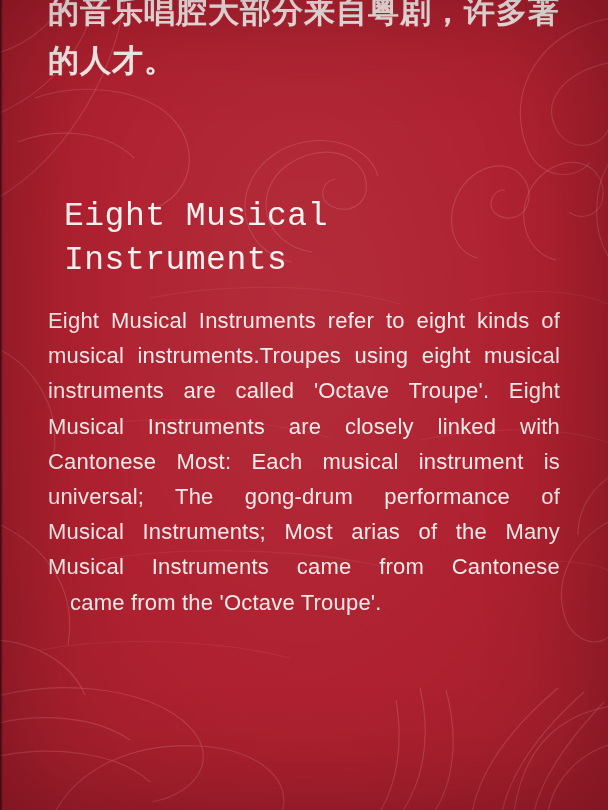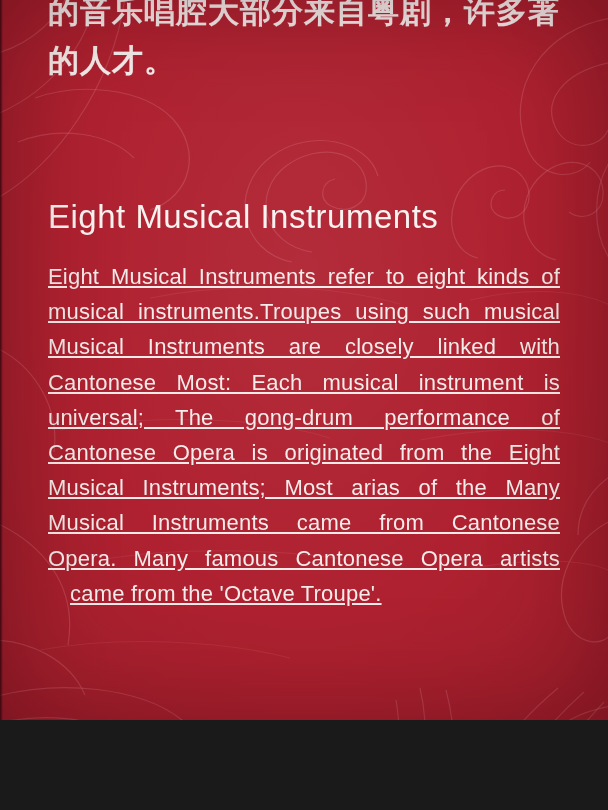--- a/index.html
+++ b/index.html
@@ -4,21 +4,21 @@
 <style>
   html, body { margin: 0; padding: 0; }
   body {
     width: 608px; height: 810px;
     overflow: hidden;
     font-family: "Liberation Sans", "DejaVu Sans", sans-serif;
     background: #1a1a1a;
   }
   .panel {
     position: relative;
-    width: 608px; height: 720px;
+    width: 608px; height: 810px;
     overflow: hidden;
     background:
       radial-gradient(ellipse at 50% 38%, rgba(255,255,255,0.05) 0%, rgba(0,0,0,0.0) 55%, rgba(0,0,0,0.10) 100%),
       #AF2130;
   }
   .pattern {
     position: absolute;
     left: 0; top: 0;
     width: 608px; height: 810px;
     pointer-events: none;
@@ -47,38 +47,38 @@
   .zh {
     margin-top: -13px;
     font-size: 31px;
     line-height: 49px;
     font-weight: bold;
     letter-spacing: 1px;
     white-space: nowrap;
     text-shadow: 0 0 1px rgba(255,255,255,0.25);
   }
   .title {
-    margin: 110px 0 0 0;
+    margin: 110px 0 0 16px;
     font-size: 33px;
     font-weight: normal;
     line-height: 44px;
     letter-spacing: 0.5px;
     color: #F8F2F0;
+    font-family: Liberation Mono, monospace;
   }
   .body-text {
     margin-top: 20px;
     font-size: 22px;
     line-height: 35.2px;
     letter-spacing: 0.2px;
     color: #F4ECEA;
   }
   .en-line {
     text-align: justify;
     text-align-last: justify;
-    text-decoration: underline;
   }
   .en-line:last-child {
     text-align-last: left;
     margin-left: 22px;
   }
 </style>
 </head>
 <body>
 
 <div class="panel">
@@ -139,27 +139,26 @@
   <div class="content">
     <div class="zh">
         <div class="zh-line">的音乐唱腔大部分来自粤剧，许多著</div>
         <div class="zh-line">的人才。</div>
       </div>
 
     <h1 class="title">Eight Musical Instruments</h1>
 
     <div class="body-text">
         <div class="en-line">Eight Musical Instruments refer to eight kinds of</div>
-        <div class="en-line">musical instruments.Troupes using such musical</div>
+        <div class="en-line">musical instruments.Troupes using eight musical</div>
+        <div class="en-line">instruments are called 'Octave Troupe'. Eight</div>
         <div class="en-line">Musical Instruments are closely linked with</div>
         <div class="en-line">Cantonese Most: Each musical instrument is</div>
         <div class="en-line">universal; The gong-drum performance of</div>
-        <div class="en-line">Cantonese Opera is originated from the Eight</div>
         <div class="en-line">Musical Instruments; Most arias of the Many</div>
         <div class="en-line">Musical Instruments came from Cantonese</div>
-        <div class="en-line">Opera. Many famous Cantonese Opera artists</div>
         <div class="en-line">came from the 'Octave Troupe'.</div>
       </div>
   </div>
 
   <div class="vignette"></div>
   <div class="edge-left"></div>
 </div>
 
 </body></html>

